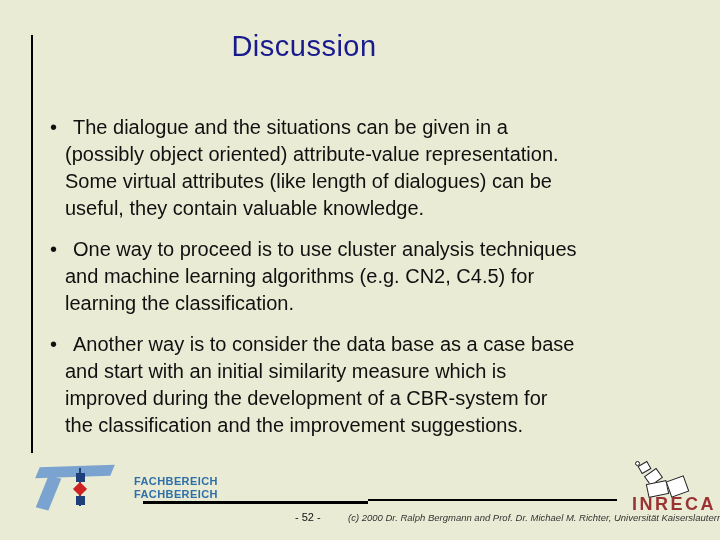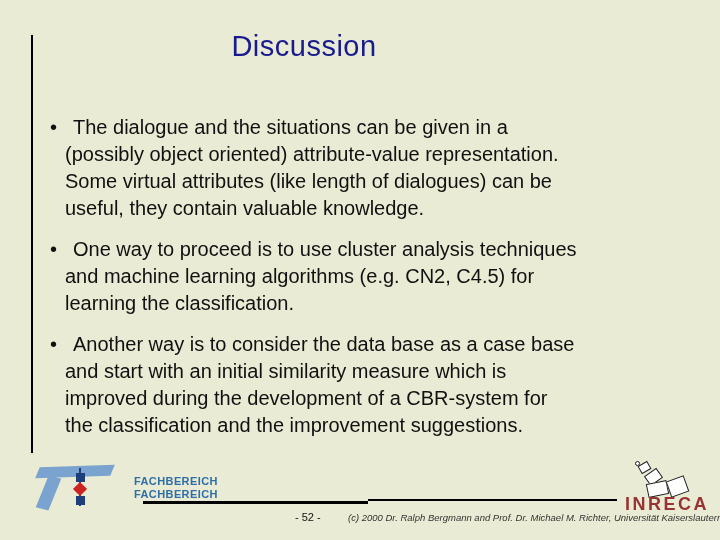--- a/index.html
+++ b/index.html
@@ -110,21 +110,21 @@
   }
   .copyright {
     position: absolute; left: 348px; top: 512px;
     font-size: 9.5px;
     font-style: italic;
     color: #333;
     white-space: nowrap;
   }
   .inreca { position: absolute; left: 620px; top: 452px; width: 100px; height: 70px; }
   .inreca-label {
-    position: absolute; left: 5px; top: 42px;
+    position: absolute; left: 12px; top: 42px;
     font-size: 18px;
     font-weight: bold;
     letter-spacing: 2.5px;
     color: #993333;
   }
   .poly { position: absolute; background: #fff; border: 1px solid #222; }
   .poly-dot { left: 15px; top: 9px; width: 3px; height: 3px; border-radius: 50%; }
   .poly-1 { left: 19px; top: 11px; width: 9px; height: 7px; transform: rotate(-30deg); }
   .poly-2 { left: 26px; top: 19px; width: 13px; height: 10px; transform: rotate(-35deg); }
   .poly-3 { left: 27px; top: 30px; width: 19px; height: 12px; transform: rotate(-12deg); }

